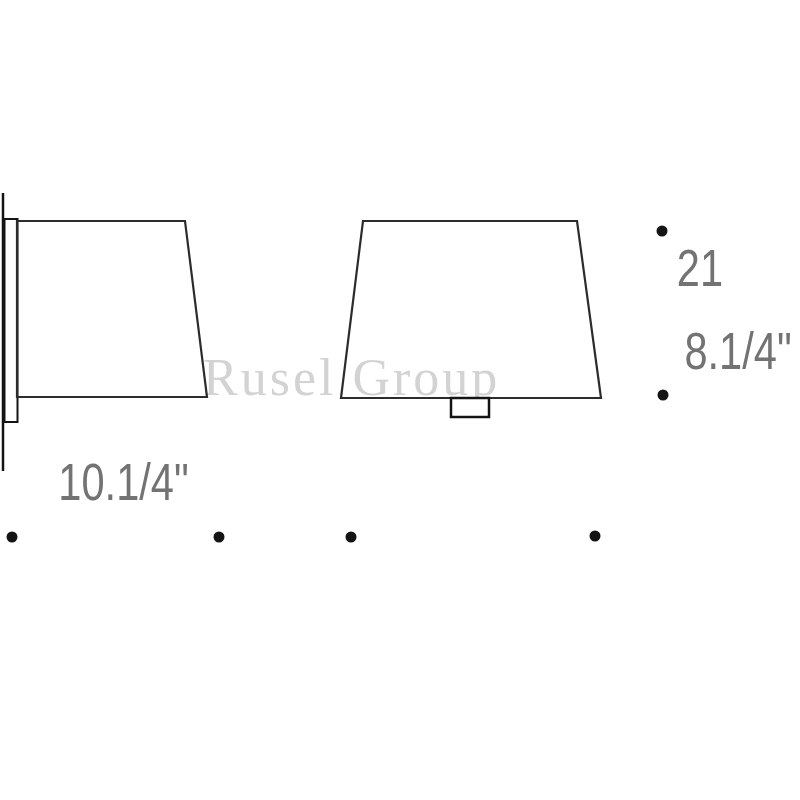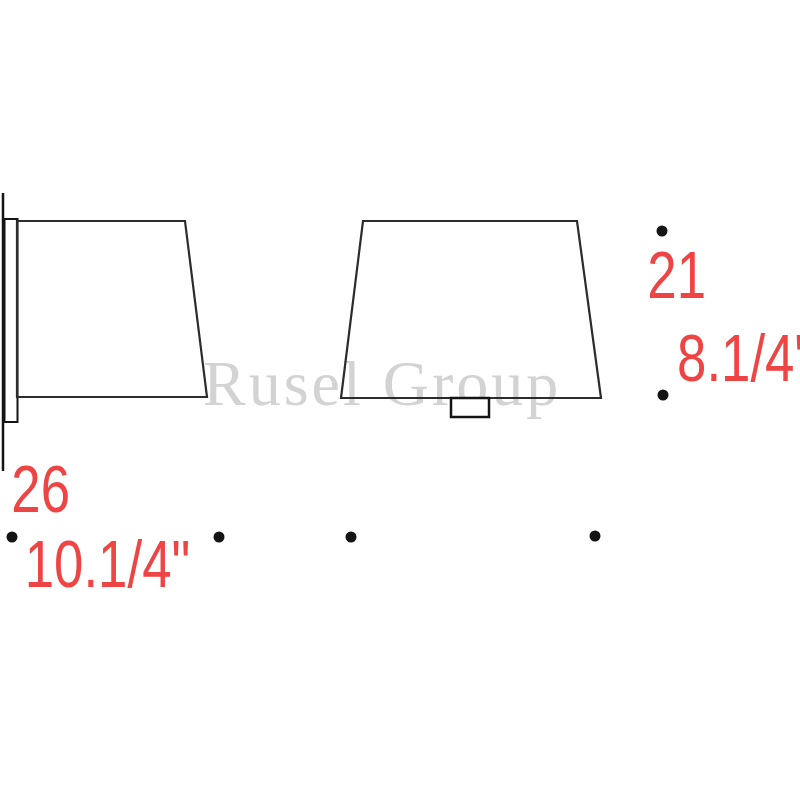--- a/index.html
+++ b/index.html
@@ -20,34 +20,35 @@
     left: 0;
     top: 0;
     z-index: 2;
   }
   .watermark {
     position: absolute;
     left: 203px;
     top: 352px;
     z-index: 1;
     font-family: "Liberation Serif", serif;
-    font-size: 64px;
+    font-size: 52px;
     line-height: 1;
     letter-spacing: 3px;
     color: #d3d3d3;
     white-space: nowrap;
     user-select: none;
   }
   .dim {
     position: absolute;
     z-index: 3;
-    color: #ef4444;
-    font-size: 66px;
+    color: #737373;
+    font-size: 52px;
     line-height: 1;
     font-weight: 400;
+    text-align: center;
   }
   .cond {
     display: inline-block;
     transform: scaleX(0.8);
     transform-origin: 50% 0;
     white-space: nowrap;
   }
   .dim-depth  { left: 4px;   top: 456px; width: 240px; }
   .dim-width  { left: 350px; top: 458px; width: 245px; }
   .dim-line + .dim-line { margin-top: 9px; }
@@ -76,23 +77,20 @@
     <circle cx="12" cy="537" r="5.5" fill="#141414"></circle>
     <circle cx="219" cy="537" r="5.5" fill="#141414"></circle>
     <circle cx="351" cy="537" r="5.5" fill="#141414"></circle>
     <circle cx="595" cy="536" r="5.5" fill="#141414"></circle>
     <circle cx="662" cy="231" r="5.5" fill="#141414"></circle>
     <circle cx="663" cy="395" r="5.5" fill="#141414"></circle>
   </svg>
 
   <div class="dim dim-depth">
     <div class="dim-line">
-      <span class="cond">26</span>
-    </div>
-    <div class="dim-line">
       <span class="cond">10.1/4"</span>
     </div>
   </div>
 
 
   <div class="dim dim-height-cm">
     <span class="cond">21</span>
   </div>
   <div class="dim dim-height-inch">
     <span class="cond">8.1/4"</span>

